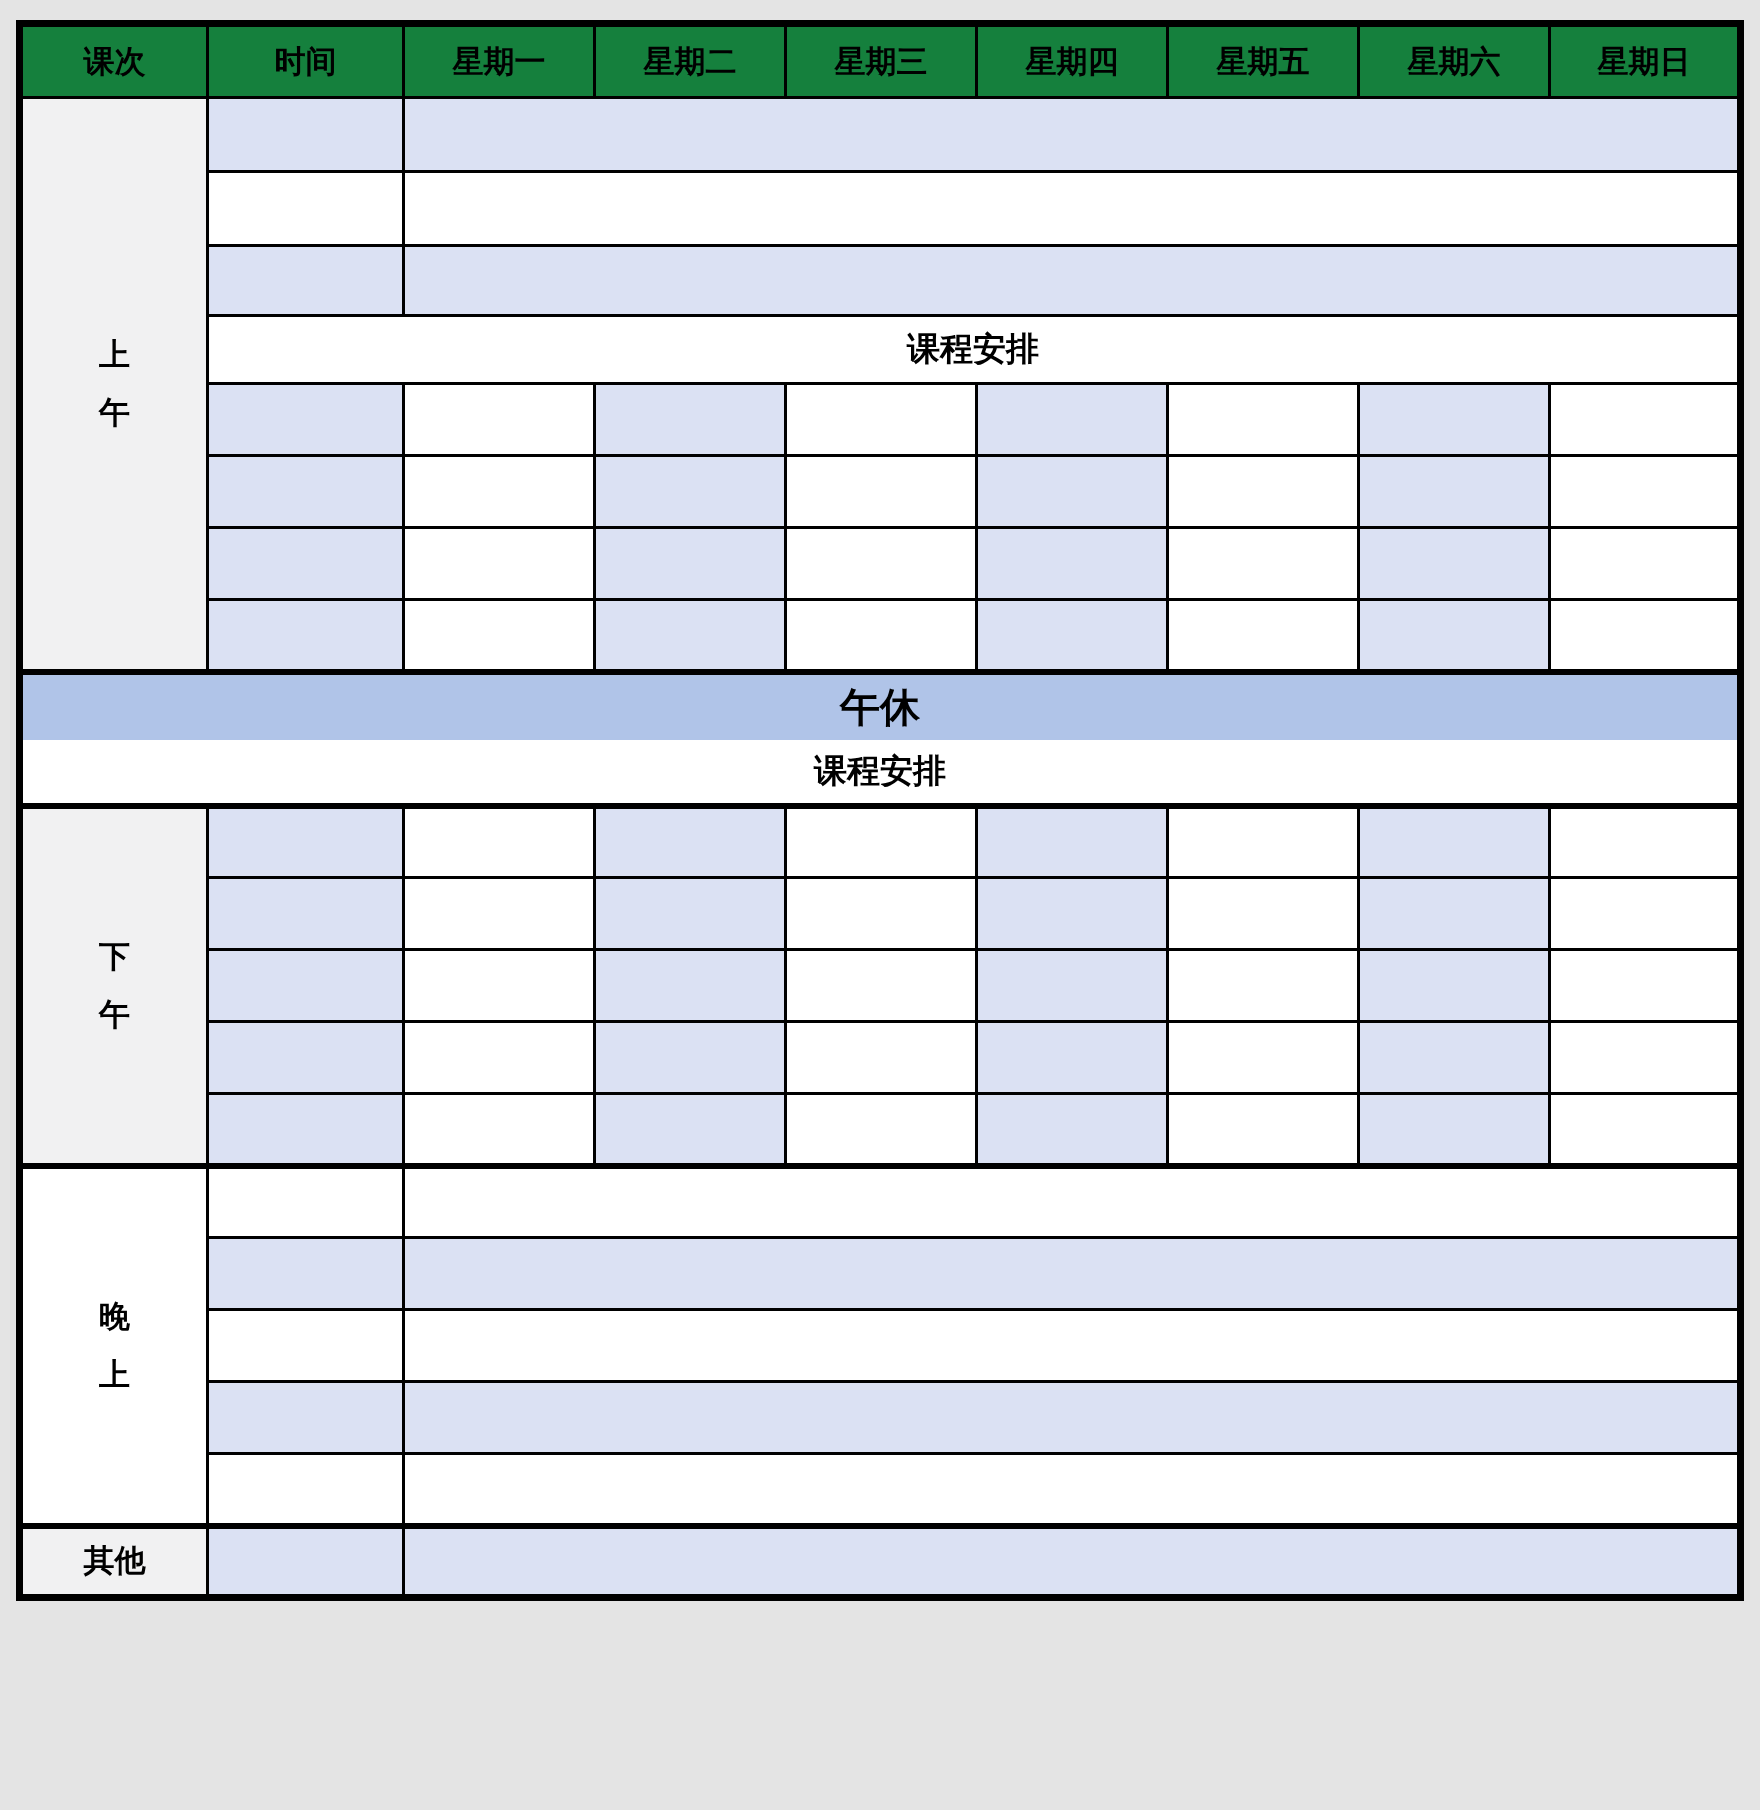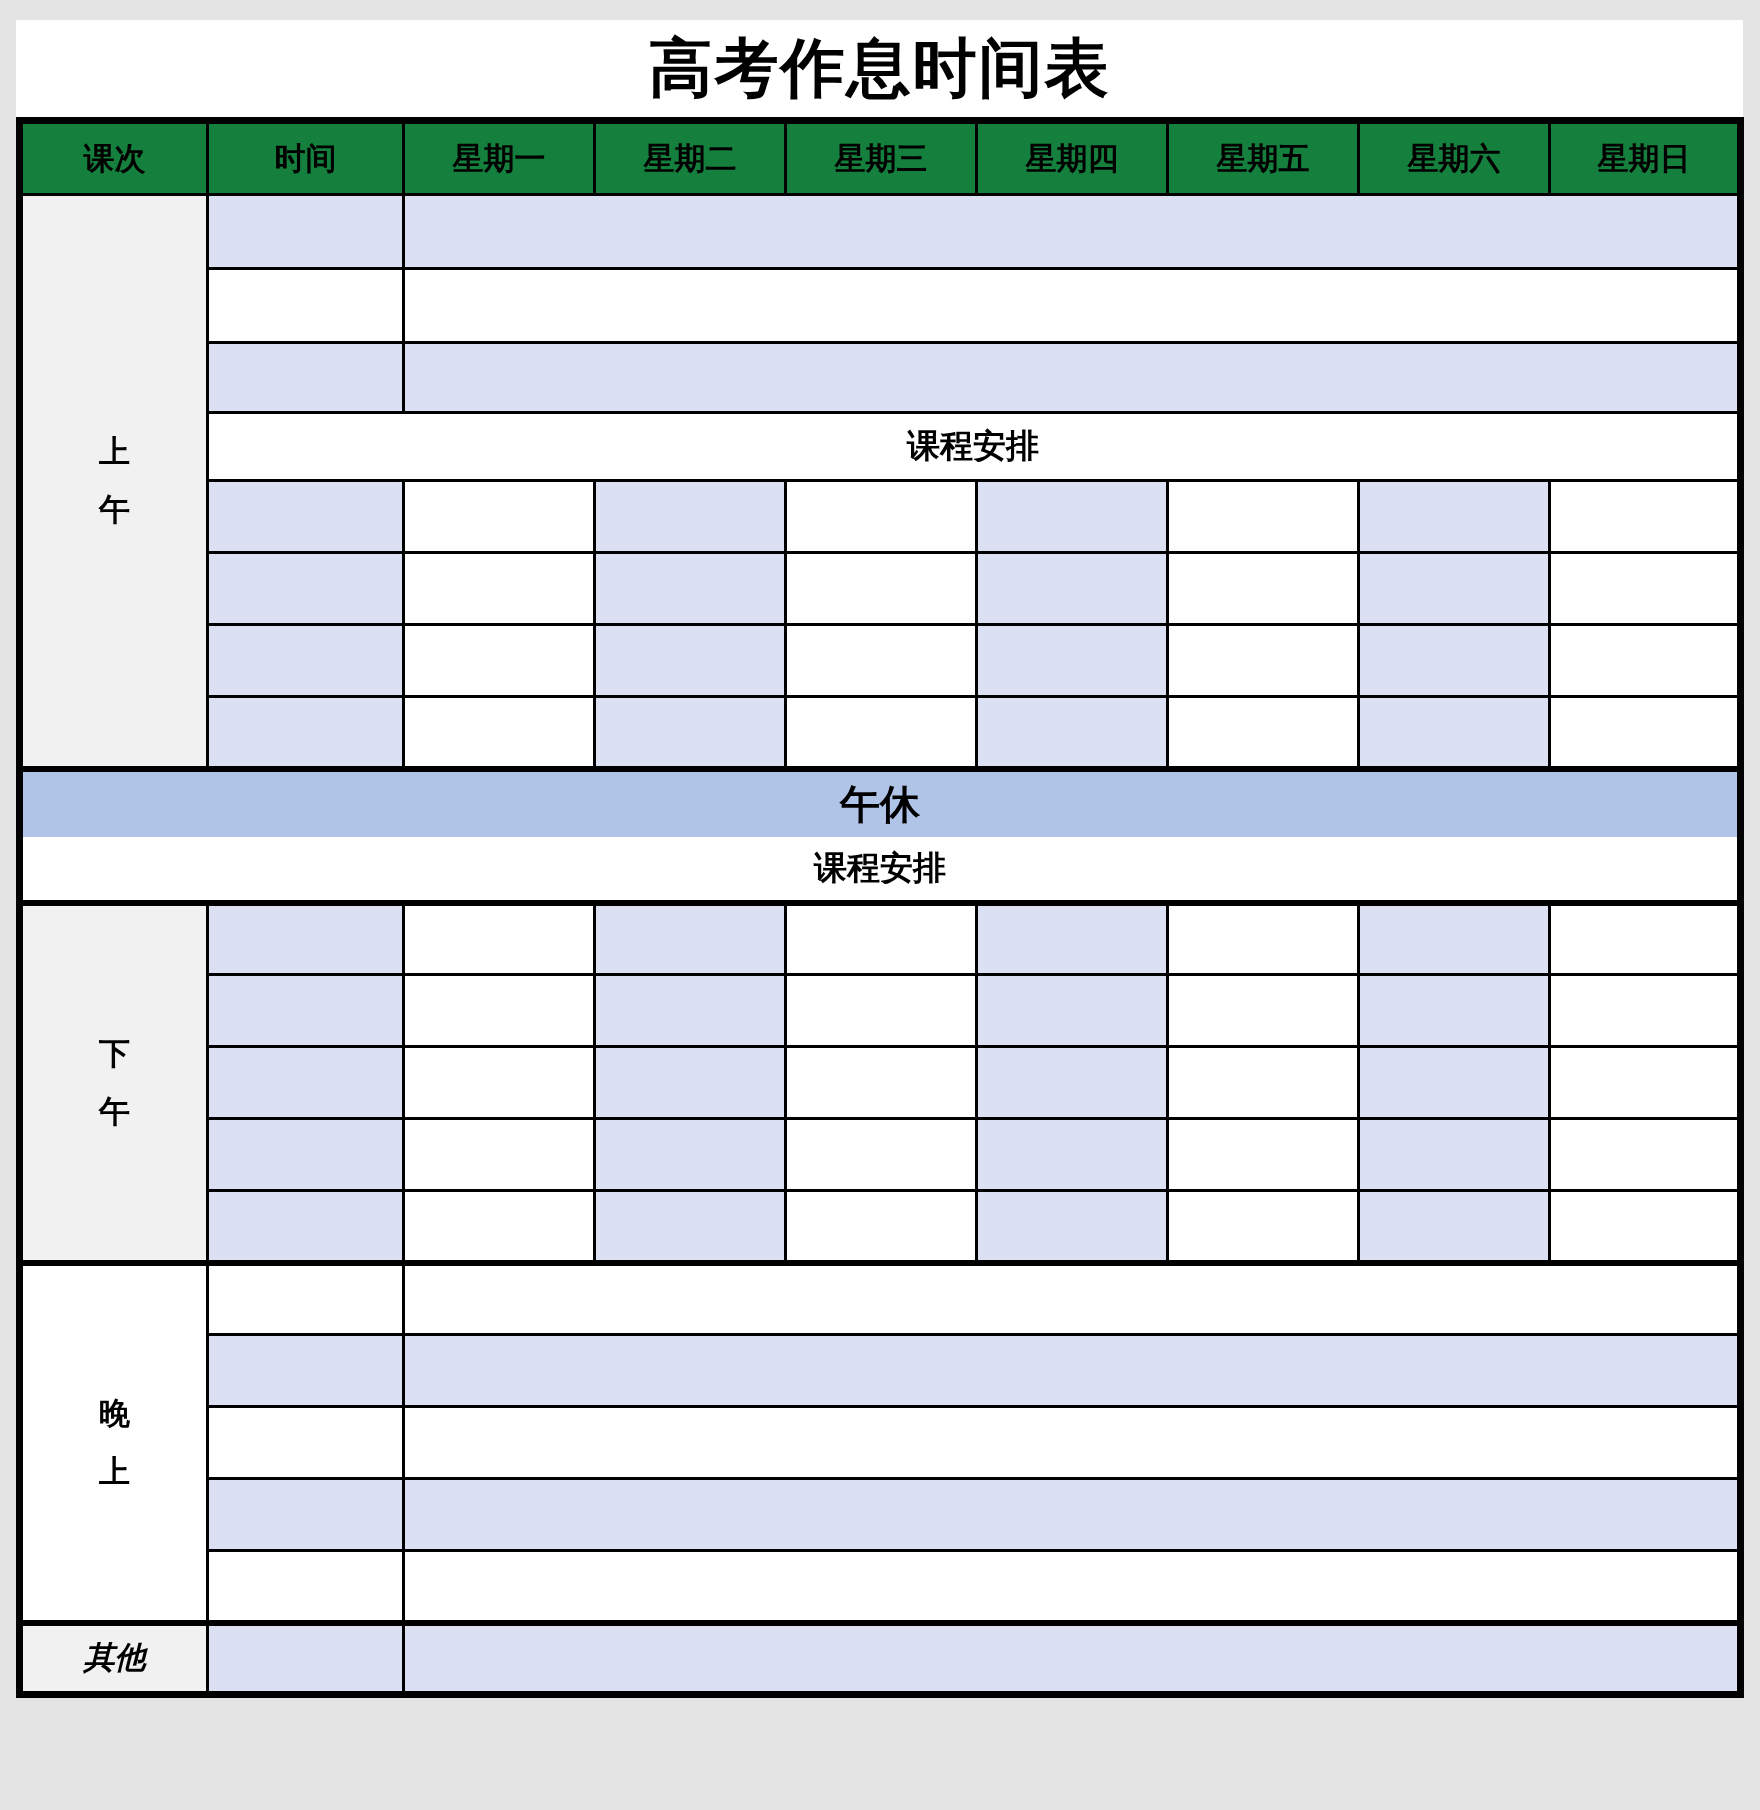--- a/index.html
+++ b/index.html
@@ -92,31 +92,28 @@
   tr.banner1-row { height: 68px; }
   tr.banner1-row td { font-size: 33px; }
 
   
   tr.m-r1 { height: 74px; }
   tr.m-r2 { height: 74px; }
   tr.m-r3 { height: 70px; }
   tr.grid-row { height: 72px; }
   tr.evening-row { height: 72px; }
   tr.section-start td { border-top: 6px solid #000; }
-  tr.other-row { height: 72px; font-style: italic; }
+  tr.other-row { height: 72px; }
   tr.other-row td { border-top: 6px solid #000; }
 </style>
 </head>
 <body>
 
 <div class="paper">
 
-  <div class="title-band">
-    <h1>高考作息时间表</h1>
-  </div>
 
   <table class="timetable">
     <colgroup>
       <col class="c-class">
         <col class="c-time">
       <col class="c-day">
         <col class="c-day">
         <col class="c-day">
         <col class="c-day">
       <col class="c-day">

